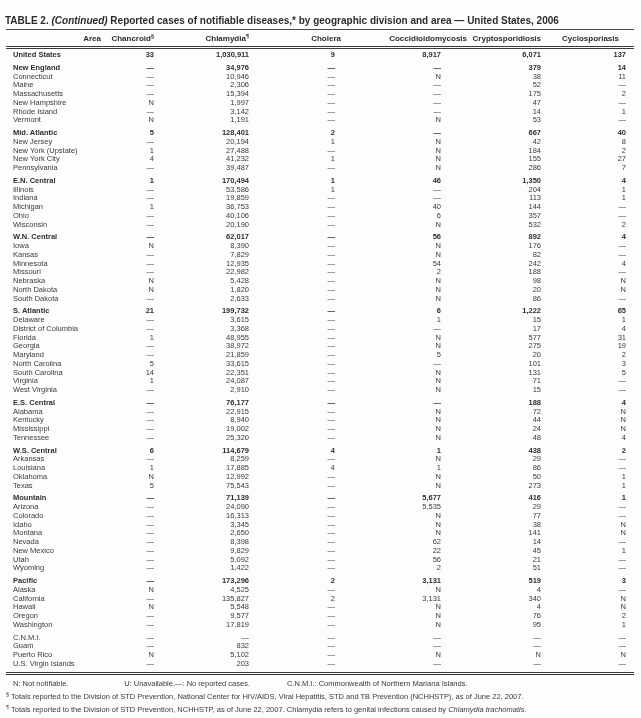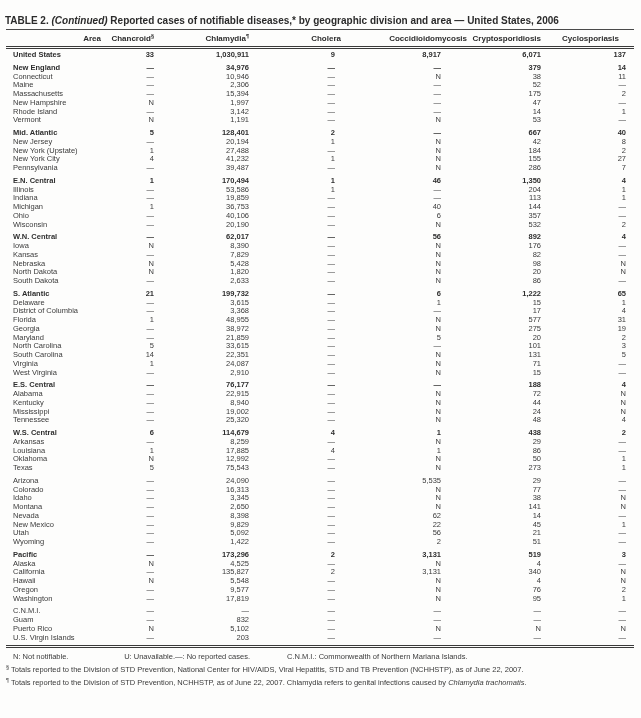--- a/index.html
+++ b/index.html
@@ -287,20 +287,38 @@
         <tr>
           <td class="area">Kansas</td>
           <td class="val col1">—</td>
           <td class="val col2">7,829</td>
           <td class="val col3">—</td>
           <td class="val col4">N</td>
           <td class="val col5">82</td>
           <td class="val col6">—</td>
         </tr>
         <tr>
+          <td class="area">Minnesota</td>
+          <td class="val col1">—</td>
+          <td class="val col2">12,935</td>
+          <td class="val col3">—</td>
+          <td class="val col4">54</td>
+          <td class="val col5">242</td>
+          <td class="val col6">4</td>
+        </tr>
+        <tr>
+          <td class="area">Missouri</td>
+          <td class="val col1">—</td>
+          <td class="val col2">22,982</td>
+          <td class="val col3">—</td>
+          <td class="val col4">2</td>
+          <td class="val col5">188</td>
+          <td class="val col6">—</td>
+        </tr>
+        <tr>
           <td class="area">Nebraska</td>
           <td class="val col1">N</td>
           <td class="val col2">5,428</td>
           <td class="val col3">—</td>
           <td class="val col4">N</td>
           <td class="val col5">98</td>
           <td class="val col6">N</td>
         </tr>
         <tr>
           <td class="area">North Dakota</td>
@@ -504,20 +522,29 @@
           <td class="area">Texas</td>
           <td class="val col1">5</td>
           <td class="val col2">75,543</td>
           <td class="val col3">—</td>
           <td class="val col4">N</td>
           <td class="val col5">273</td>
           <td class="val col6">1</td>
         </tr>
         <tr class="gap">
           <td colspan="7"></td>
+        </tr>
+        <tr class="bold">
+          <td class="area">Mountain</td>
+          <td class="val col1">—</td>
+          <td class="val col2">71,139</td>
+          <td class="val col3">—</td>
+          <td class="val col4">5,677</td>
+          <td class="val col5">416</td>
+          <td class="val col6">1</td>
         </tr>
         <tr>
           <td class="area">Arizona</td>
           <td class="val col1">—</td>
           <td class="val col2">24,090</td>
           <td class="val col3">—</td>
           <td class="val col4">5,535</td>
           <td class="val col5">29</td>
           <td class="val col6">—</td>
         </tr>

